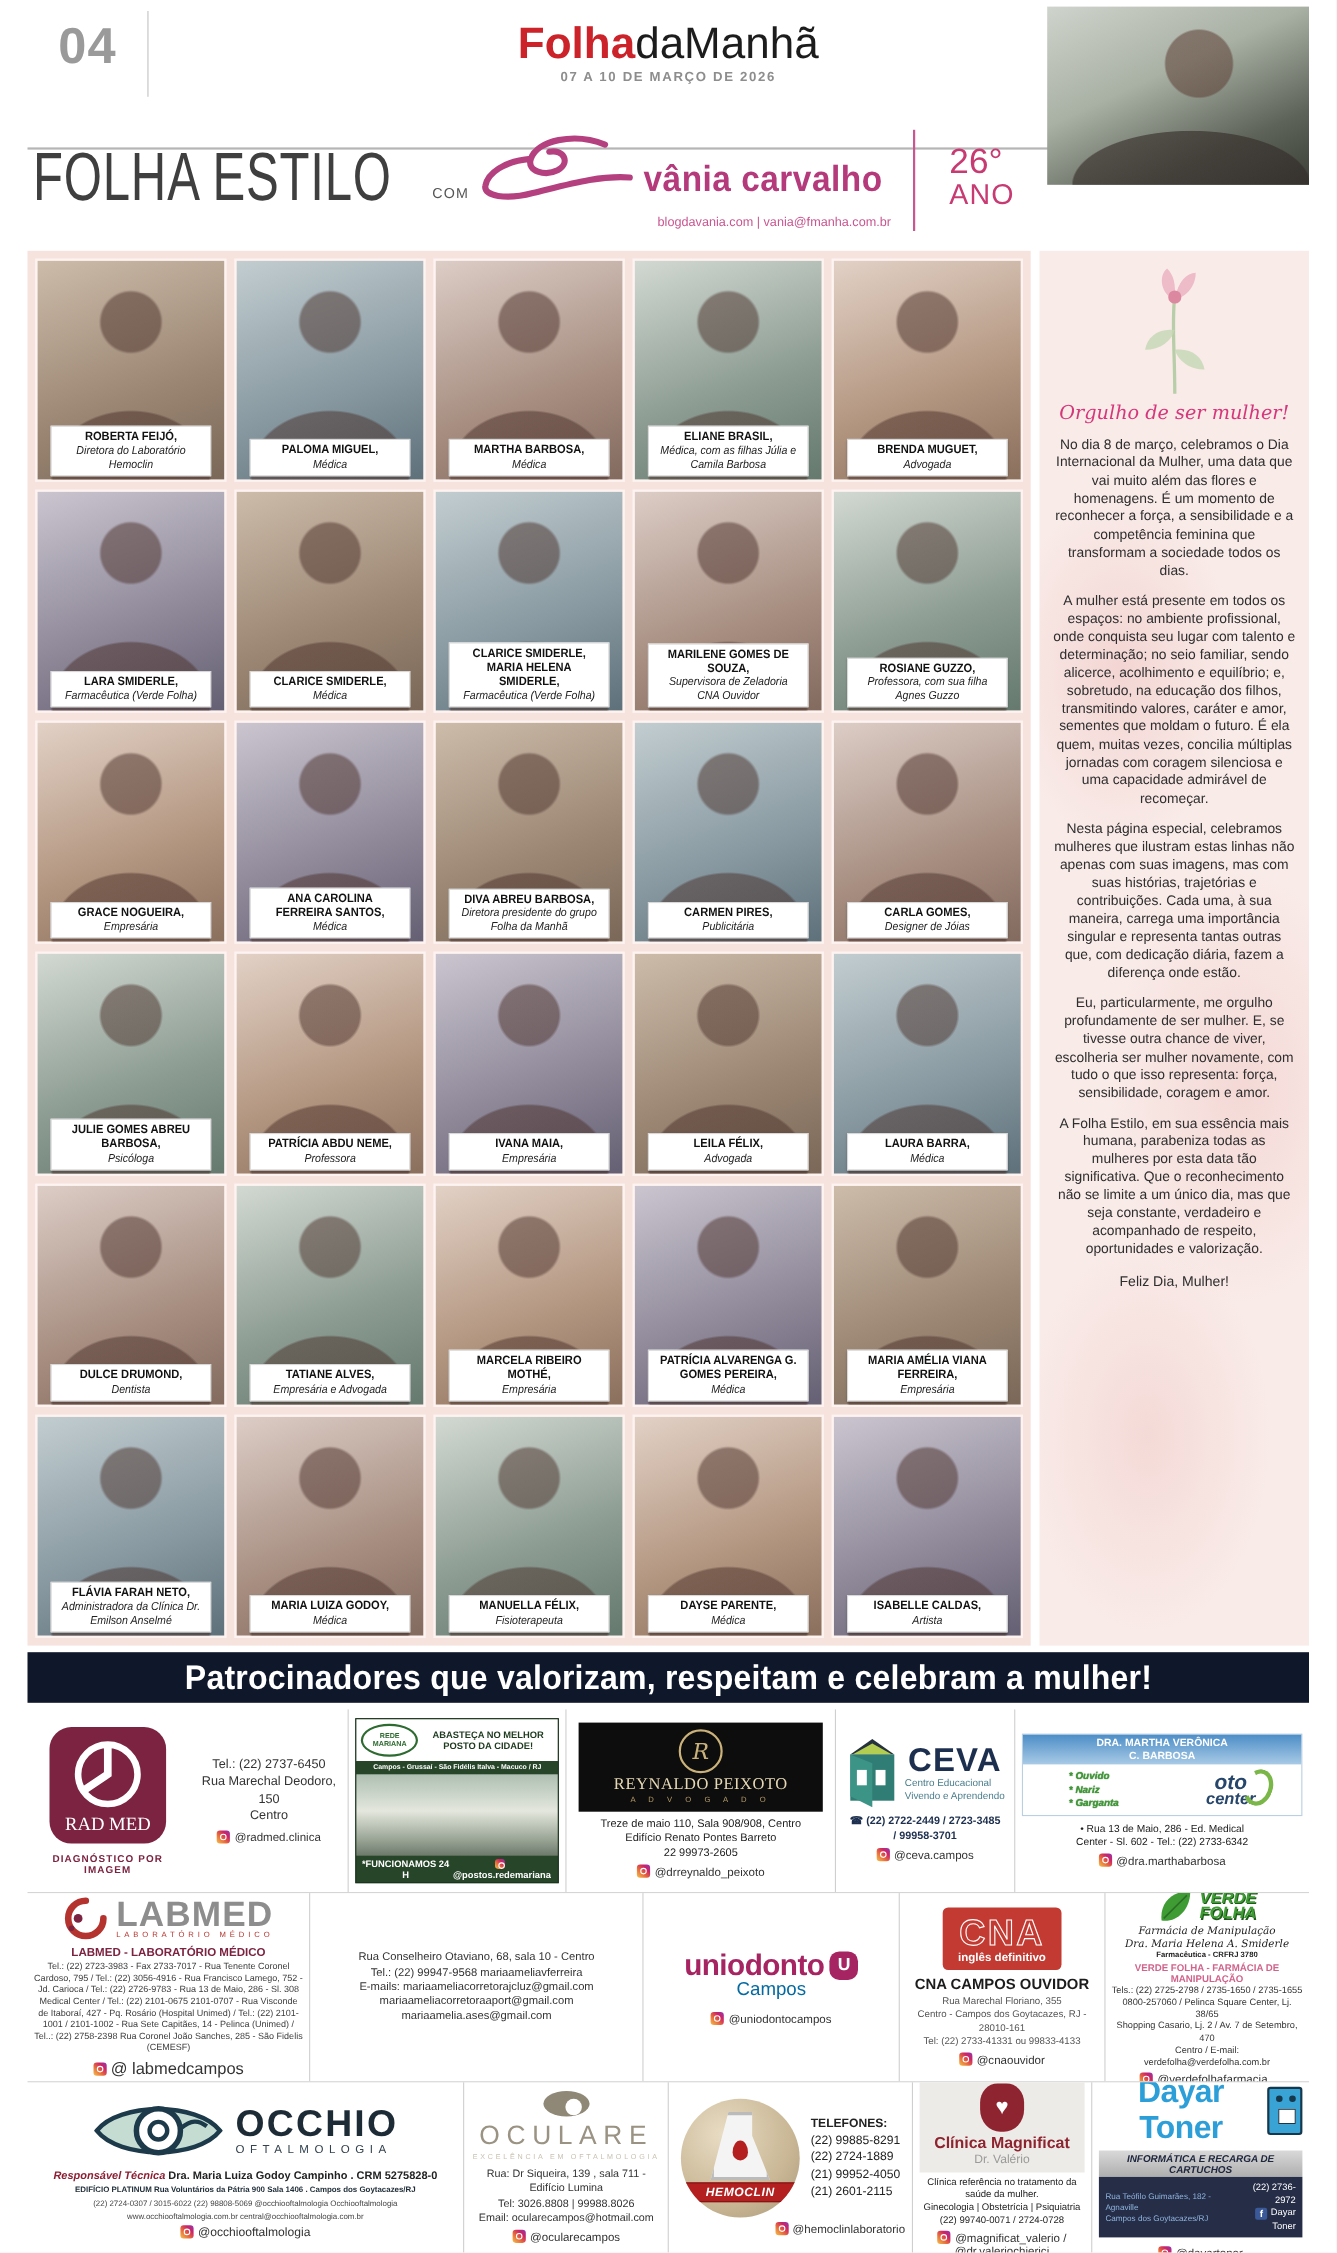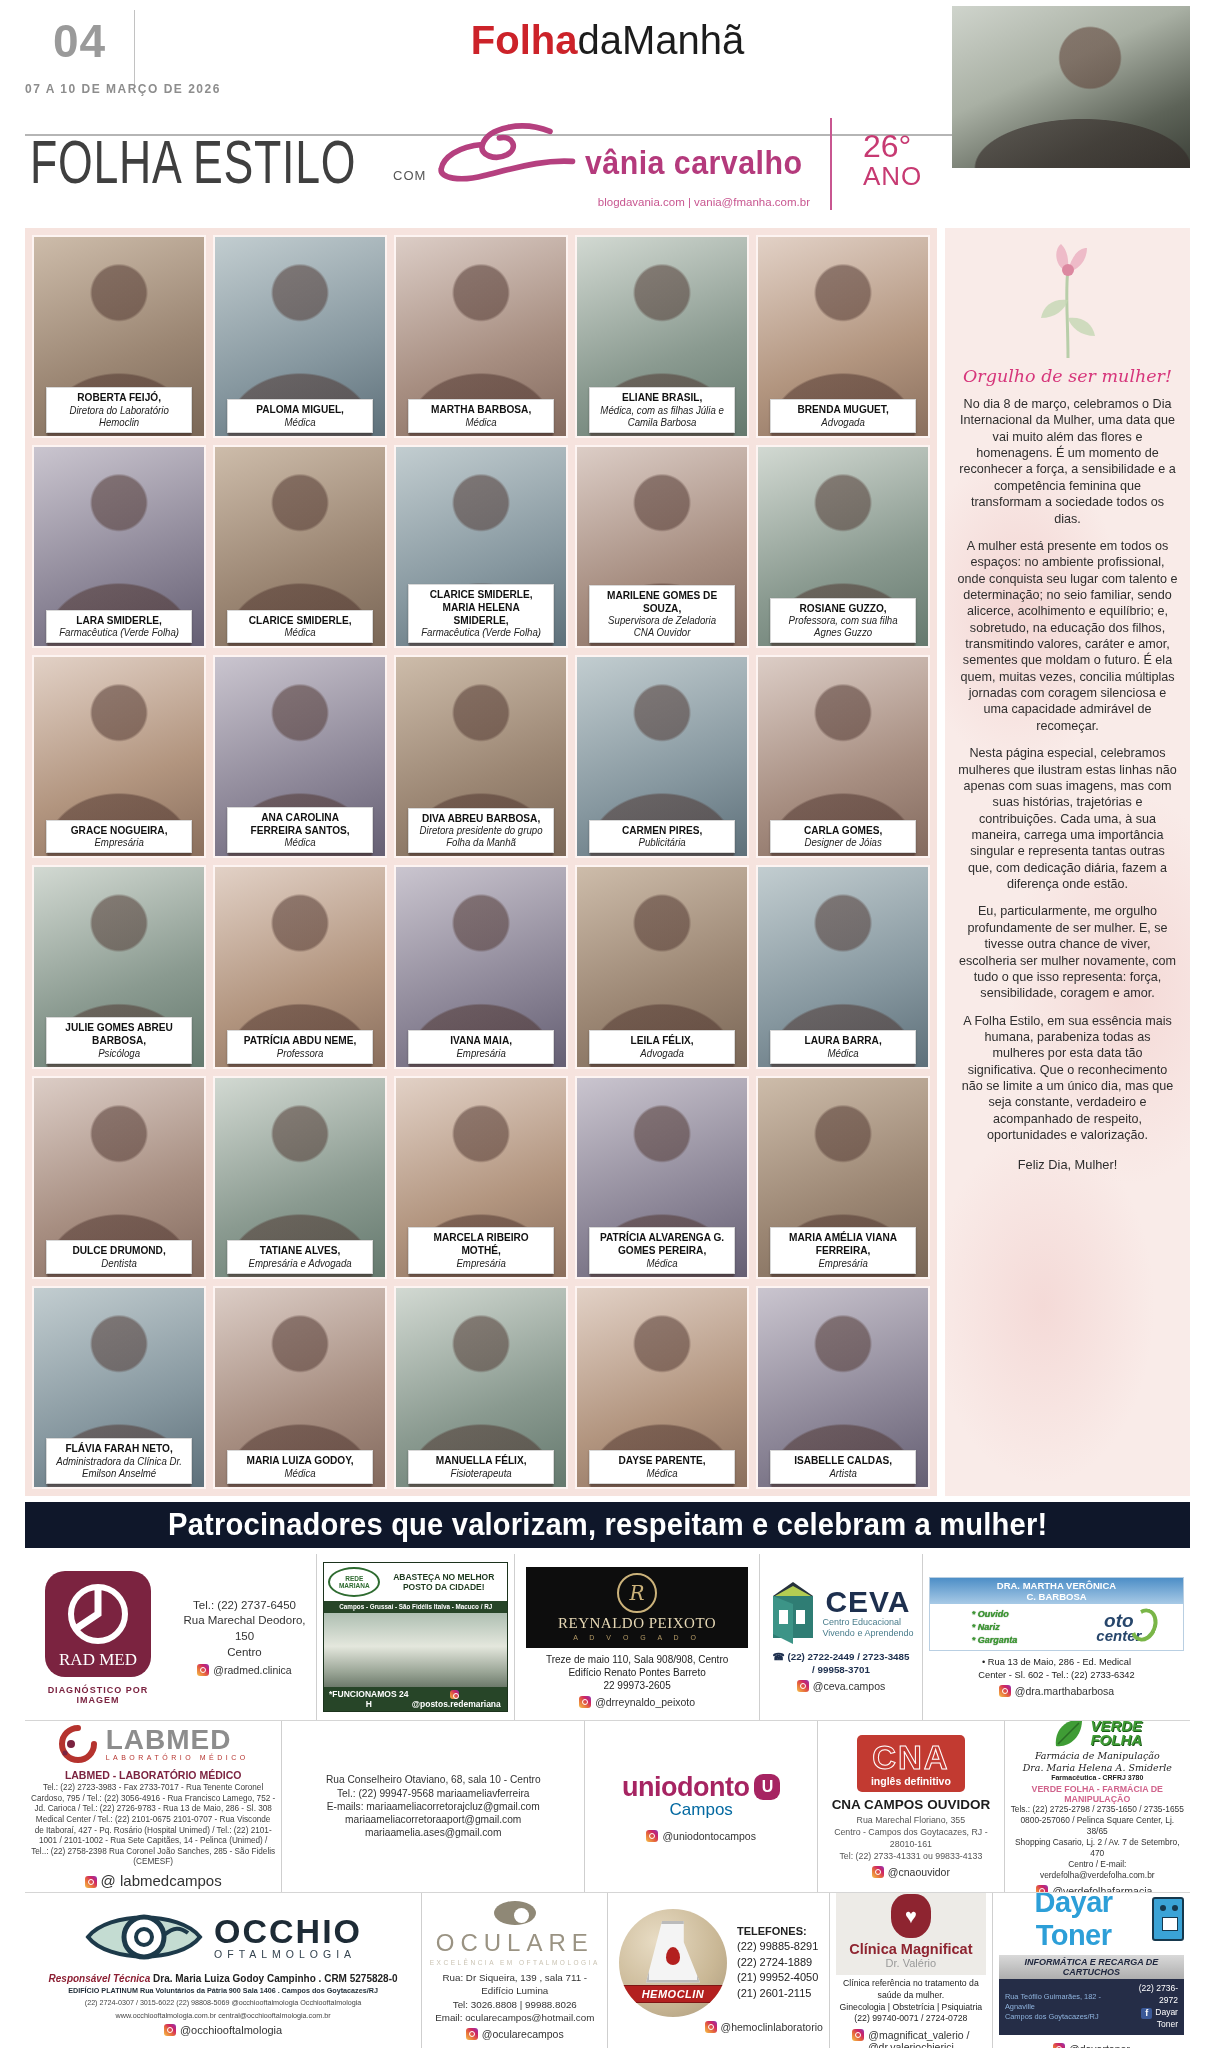--- a/index.html
+++ b/index.html
@@ -6,21 +6,21 @@
   body { background:#e8e8e8; font-family:"Liberation Sans", sans-serif; }
   .page { position:relative; width:1215px; height:2048px; margin:0 auto; background:#fff; overflow:hidden; }
 
   
   .header { position:absolute; left:25px; right:25px; top:0; height:136px; border-bottom:2px solid #b5b5b5; }
   .pagenum-box { position:absolute; left:0; top:10px; width:110px; height:78px; border-right:1px solid #c2c2c2; }
   .pagenum { font-size:46px; font-weight:bold; color:#9a9a9a; padding:4px 0 0 28px; letter-spacing:1px; }
   .masthead { position:absolute; left:0; right:0; top:18px; text-align:center; }
   .masthead .red { color:#cc2229; font-weight:bold; font-size:40px; }
   .masthead .dark { color:#1c1c1c; font-weight:500; font-size:40px; }
-  .dateline { text-align:left; margin-top:19px; font-size:12px; font-weight:bold; color:#8d8d8d; letter-spacing:1.5px; }
+  .dateline { text-align:center; margin-top:0; font-size:12px; font-weight:bold; color:#8d8d8d; letter-spacing:1.5px; }
 
   
   .vania-photo { position:absolute; top:6px; right:25px; width:238px; height:162px; z-index:5;
      background: linear-gradient(155deg,#cfd4cc 0%,#a9b0a4 40%,#5d6358 75%,#3c4038 100%); }
   .vania-photo::after { content:''; position:absolute; inset:0;
      background: radial-gradient(circle at 58% 32%, rgba(92,62,52,.55) 0 17%, rgba(92,62,52,0) 18%),
                  radial-gradient(ellipse 75% 50% at 55% 100%, rgba(50,40,38,.6) 0 60%, rgba(50,40,38,0) 61%); }
 
   
   .banner { position:absolute; left:25px; top:110px; width:920px; height:116px; }
@@ -136,21 +136,21 @@
       text-shadow:0 0 1px #1d5c18; }
   .oto-logo { font-size:19px; font-weight:bold; font-style:italic; color:#27466b; line-height:.9; position:relative; }
   .oto-logo small{ display:block; font-size:15px; }
   .oto-ring { position:absolute; right:-16px; top:-4px; width:26px; height:34px; border:4px solid #7ab648; border-radius:50%;
       border-left-color:transparent; transform:rotate(20deg); }
   .oto-lines { font-size:9.3px; color:#222; line-height:1.35; margin-top:5px; }
 
   
   .labmed-brand { display:flex; align-items:center; gap:8px; margin-bottom:3px; }
   .labmed-word { text-align:left; }
-  .labmed-word .b { font-size:28px; font-weight:bold; color:#8d8d8d; letter-spacing:1px; line-height:1; }
+  .labmed-word .b { font-size:32px; font-weight:bold; color:#8d8d8d; letter-spacing:1px; line-height:1; }
   .labmed-word .s { font-size:7px; letter-spacing:3.5px; color:#b5332e; }
   .labmed-head { font-size:10.5px; font-weight:bold; color:#7b2340; margin:2px 0; }
   .labmed-body { font-size:8.2px; color:#3d3d3d; line-height:1.3; max-width:245px; }
   .labmed-ig { margin-top:4px; font-size:15px; color:#333; }
 
   
   .viva-box { background:#e5edd9; padding:8px 26px 6px; margin-bottom:5px; }
   .viva-brand { font-size:34px; font-weight:bold; color:#6e5138; letter-spacing:2px; line-height:1; }
   .viva-sub { font-size:8px; letter-spacing:3px; color:#6e5138; margin-top:3px; }
   .viva-lines { font-size:10.2px; color:#333; line-height:1.3; }

